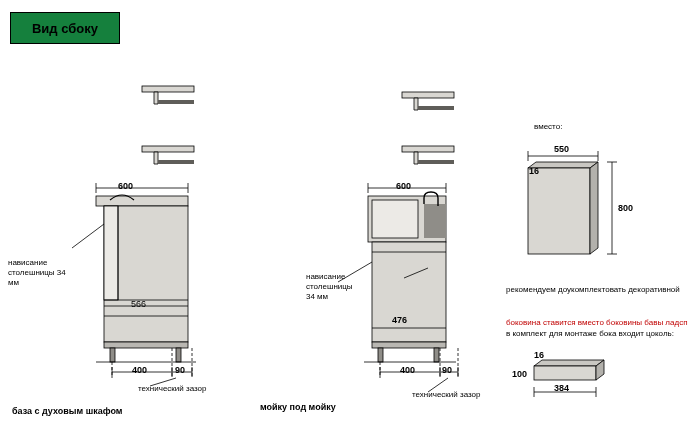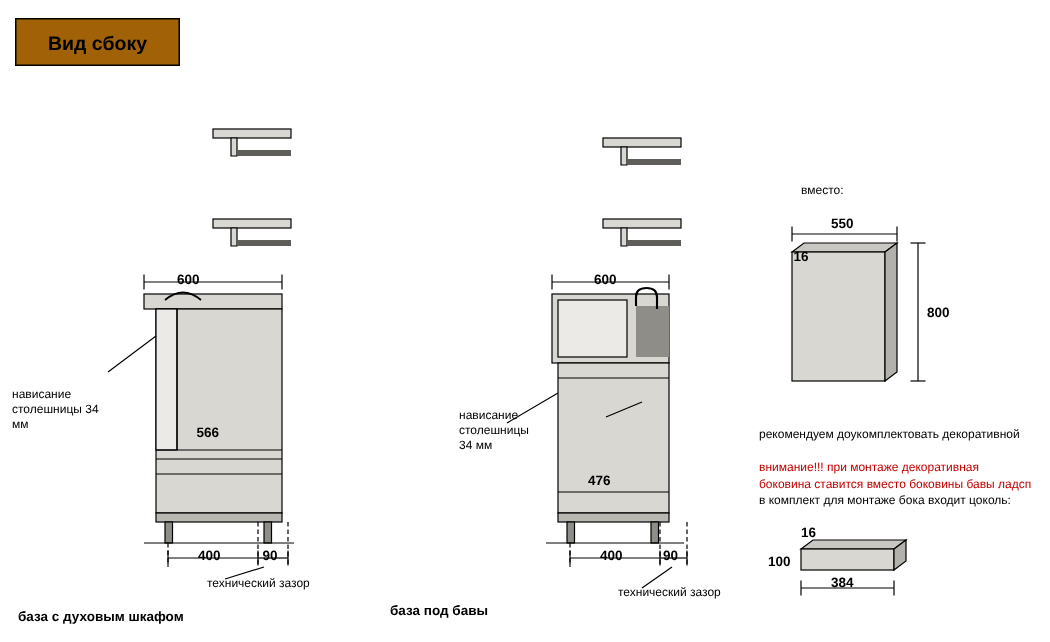--- a/index.html
+++ b/index.html
@@ -8,21 +8,21 @@
     background:#ffffff;
     font-family:"Liberation Sans", sans-serif;
     color:#000;
     position:relative;
     overflow:hidden;
   }
   .canvas{position:absolute;left:0;top:0;width:700px;height:428px;}
   .abs{position:absolute;}
   .ttl{
     left:10px;top:12px;width:108px;height:30px;
-    border:1px solid #000;background:#a16207;
+    border:1px solid #000;background:#15803d;
     display:flex;align-items:center;justify-content:center;
     font-size:13px;font-weight:bold;
   }
   .lbl{font-size:8px;line-height:10px;}
   .lbl-b{font-size:9px;line-height:11px;font-weight:bold;}
   .dim{font-size:9px;line-height:10px;font-weight:bold;}
   .red{color:#c00000;}
   svg{position:absolute;left:0;top:0;overflow:visible;}
 </style>
 </head>
@@ -166,47 +166,47 @@
         <line x1="596" y1="387" x2="596" y2="397"></line>
       </g>
     </g>
   </svg>
 
   <div class="abs lbl" style="left:8px;top:258px;width:70px;">
     <span>нависание</span><br>
     <span>столешницы 34 мм</span>
   </div>
   <div class="abs dim" style="left:118px;top:181px;">600</div>
-  <div class="abs dim" style="left:131px;top:283px;font-weight:bold;text-align:center;">566</div>
+  <div class="abs dim" style="left:131px;top:299px;font-weight:normal;text-align:center;">566</div>
   <div class="abs dim" style="left:132px;top:365px;">400</div>
   <div class="abs dim" style="left:175px;top:365px;">90</div>
   <div class="abs lbl" style="left:138px;top:384px;">технический зазор</div>
   <div class="abs lbl-b" style="left:12px;top:406px;">база с духовым шкафом</div>
 
   <div class="abs lbl" style="left:306px;top:272px;width:56px;">
     <span>нависание</span><br>
     <span>столешницы</span><br>
     <span>34 мм</span>
   </div>
   <div class="abs dim" style="left:396px;top:181px;">600</div>
   <div class="abs dim" style="left:392px;top:303px;font-weight:bold;margin-top:12px;">476</div>
   <div class="abs dim" style="left:400px;top:365px;">400</div>
   <div class="abs dim" style="left:442px;top:365px;">90</div>
   <div class="abs lbl" style="left:412px;top:390px;">технический зазор</div>
-  <div class="abs lbl-b" style="left:260px;top:402px;">база под бавы</div>
+  <div class="abs lbl-b" style="left:260px;top:402px;">мойку под мойку</div>
 
   <div class="abs lbl" style="left:534px;top:122px;">вместо:</div>
   <div class="abs dim" style="left:554px;top:144px;">550</div>
   <div class="abs dim" style="left:529px;top:166px;">16</div>
   <div class="abs dim" style="left:618px;top:203px;">800</div>
 
   <div class="abs lbl" style="left:506px;top:284px;width:194px;line-height:11px;">
     <span>рекомендуем доукомплектовать декоративной</span><br>
     <br>
-    <span class="red">внимание!!! при монтаже декоративная</span><br>
+    <br>
     <span class="red">боковина ставится вместо боковины бавы ладсп</span><br>
     <span>в комплект для монтаже бока входит цоколь:</span>
   </div>
 
   <div class="abs dim" style="left:534px;top:350px;">16</div>
   <div class="abs dim" style="left:512px;top:369px;">100</div>
   <div class="abs dim" style="left:554px;top:383px;">384</div>
 
 </div>
 

